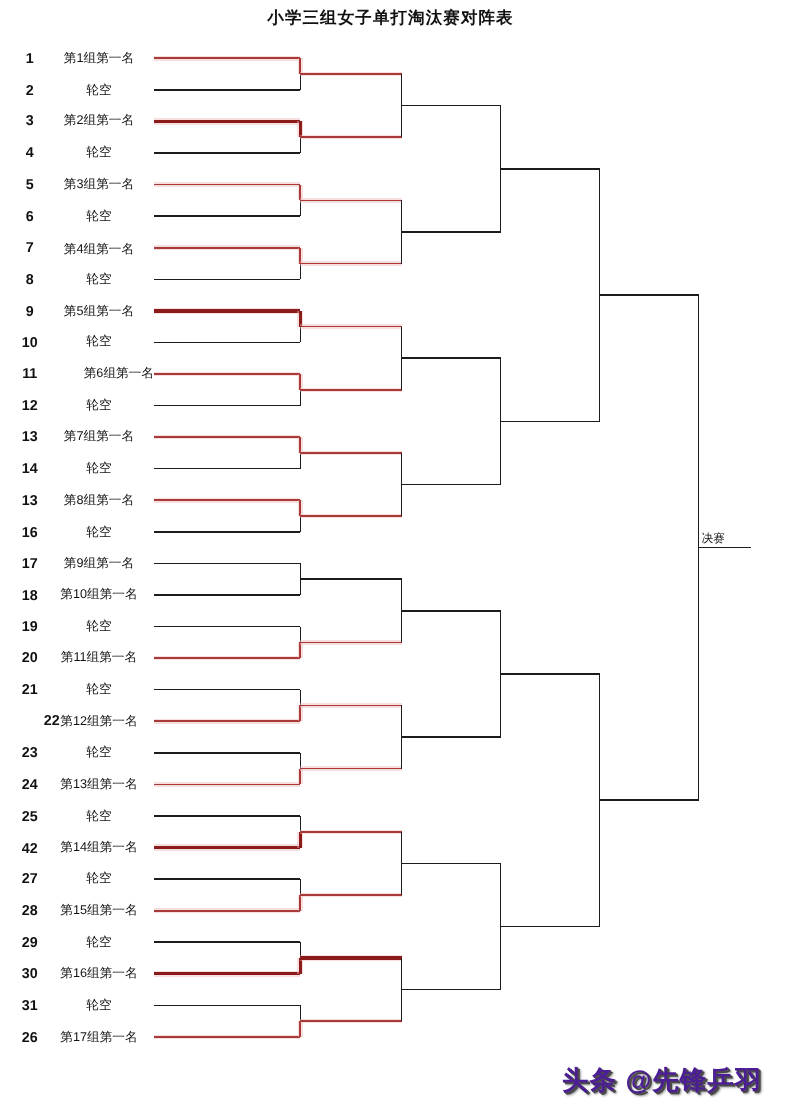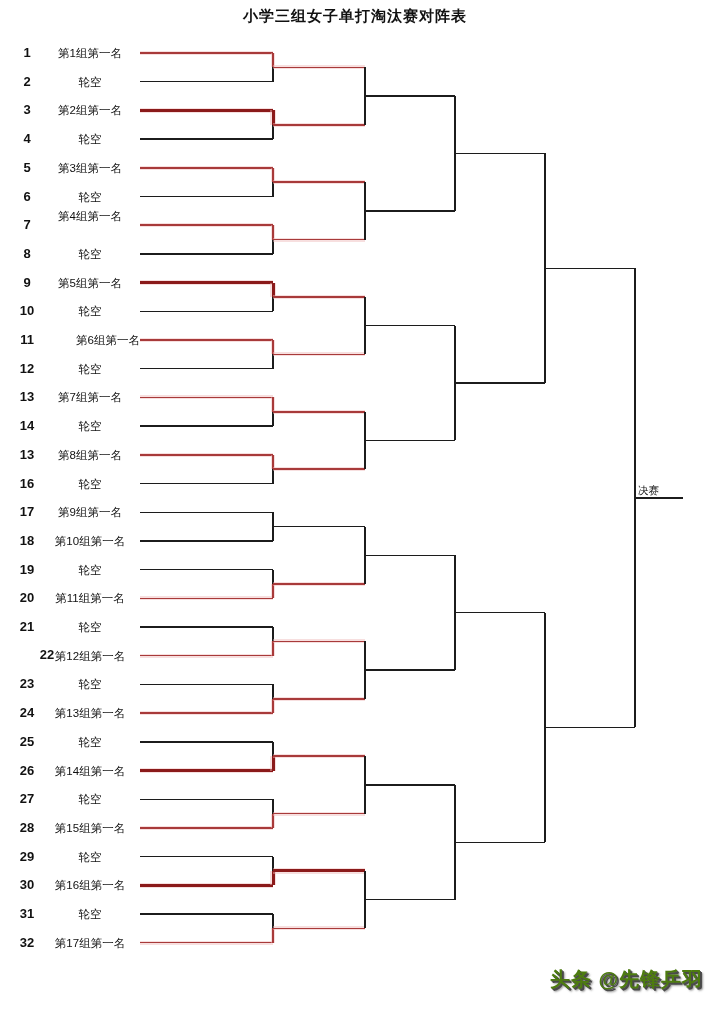--- a/index.html
+++ b/index.html
@@ -52,25 +52,25 @@
     position: absolute;
     left: 638px;
     top: 484px;
     font-size: 10.5px;
     line-height: 13px;
     color: #111;
   }
   .watermark {
     position: absolute;
     top: 966px;
-    right: 13px;
-    font-size: 20px;
+    right: 23px;
+    font-size: 24px;
     font-weight: bold;
     letter-spacing: 1px;
-    color: #4d7c0f;
+    color: #4c1d95;
     text-shadow: 2px 2px 0 #4a4a4a, 1px 1px 0 #5f5f5f, 3px 3px 2px rgba(70,70,70,0.55);
     white-space: nowrap;
   }
 </style>
 </head>
 <body>
 
 <div class="page">
   <div class="title">小学三组女子单打淘汰赛对阵表</div>
   <svg id="bracket-svg" width="716" height="1012" viewBox="0 0 716 1012" shape-rendering="crispEdges">
@@ -237,21 +237,21 @@
       <div class="entry-label" style="top: 73.7px;">轮空</div>
       <div class="seed" style="top: 102.4px;">3</div>
       <div class="entry-label" style="top: 102.4px;">第2组第一名</div>
       <div class="seed" style="top: 131.1px;">4</div>
       <div class="entry-label" style="top: 131.1px;">轮空</div>
       <div class="seed" style="top: 159.8px;">5</div>
       <div class="entry-label" style="top: 159.8px;">第3组第一名</div>
       <div class="seed" style="top: 188.5px;">6</div>
       <div class="entry-label" style="top: 188.5px;">轮空</div>
       <div class="seed" style="top: 217.2px;">7</div>
-      <div class="entry-label" style="top: 208px;">第4组第一名</div>
+      <div class="entry-label" style="top: 219px;">第4组第一名</div>
       <div class="seed" style="top: 245.9px;">8</div>
       <div class="entry-label" style="top: 245.9px;">轮空</div>
       <div class="seed" style="top: 274.6px;">9</div>
       <div class="entry-label" style="top: 274.6px;">第5组第一名</div>
       <div class="seed" style="top: 303.3px;">10</div>
       <div class="entry-label" style="top: 303.3px;">轮空</div>
       <div class="seed" style="top: 332px;">11</div>
       <div class="entry-label" style="top: 332px; text-align: right;">第6组第一名</div>
       <div class="seed" style="top: 360.7px;">12</div>
       <div class="entry-label" style="top: 360.7px;">轮空</div>
@@ -274,30 +274,30 @@
       <div class="seed" style="top: 619px;">21</div>
       <div class="entry-label" style="top: 619px;">轮空</div>
       <div class="seed" style="top: 647px; margin-left: 20px;">22</div>
       <div class="entry-label" style="top: 647.7px;">第12组第一名</div>
       <div class="seed" style="top: 676.4px;">23</div>
       <div class="entry-label" style="top: 676.4px;">轮空</div>
       <div class="seed" style="top: 705.1px;">24</div>
       <div class="entry-label" style="top: 705.1px;">第13组第一名</div>
       <div class="seed" style="top: 733.8px;">25</div>
       <div class="entry-label" style="top: 733.8px;">轮空</div>
-      <div class="seed" style="top: 762.5px;">26</div>
+      <div class="seed" style="top: 762.5px;">42</div>
       <div class="entry-label" style="top: 762.5px;">第14组第一名</div>
       <div class="seed" style="top: 791.2px;">27</div>
       <div class="entry-label" style="top: 791.2px;">轮空</div>
       <div class="seed" style="top: 819.9px;">28</div>
       <div class="entry-label" style="top: 819.9px;">第15组第一名</div>
       <div class="seed" style="top: 848.6px;">29</div>
       <div class="entry-label" style="top: 848.6px;">轮空</div>
       <div class="seed" style="top: 877.3px;">30</div>
       <div class="entry-label" style="top: 877.3px;">第16组第一名</div>
       <div class="seed" style="top: 906px;">31</div>
       <div class="entry-label" style="top: 906px;">轮空</div>
-      <div class="seed" style="top: 934.7px;">32</div>
+      <div class="seed" style="top: 934.7px;">26</div>
       <div class="entry-label" style="top: 934.7px;">第17组第一名</div>
     </div>
   <div class="final-label" style="top: 484.35px;">决赛</div>
   <div class="watermark">头条 @先锋乒羽</div>
 </div>
 
 </body></html>

